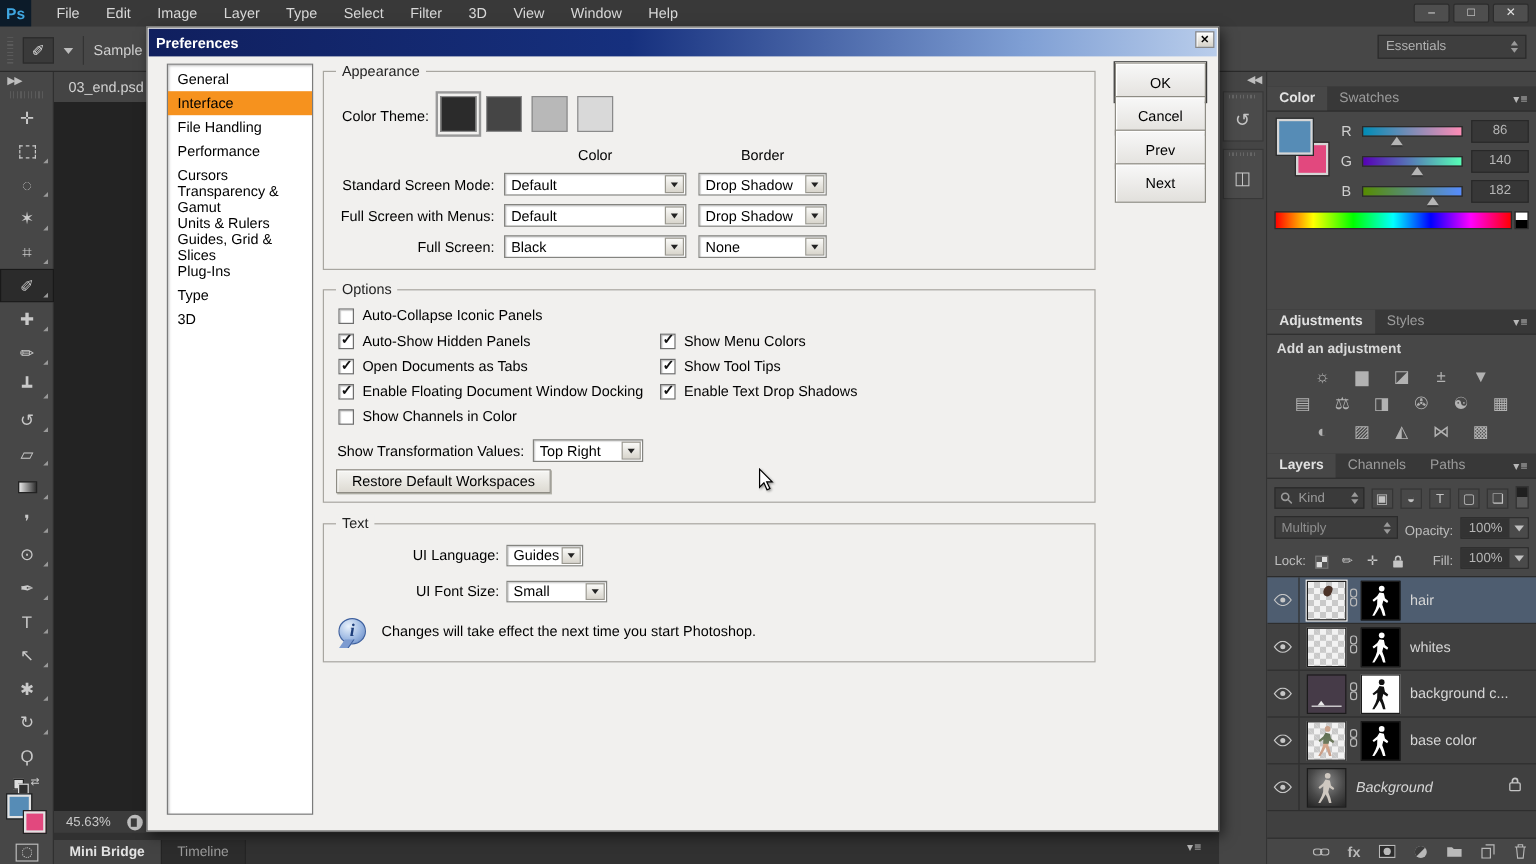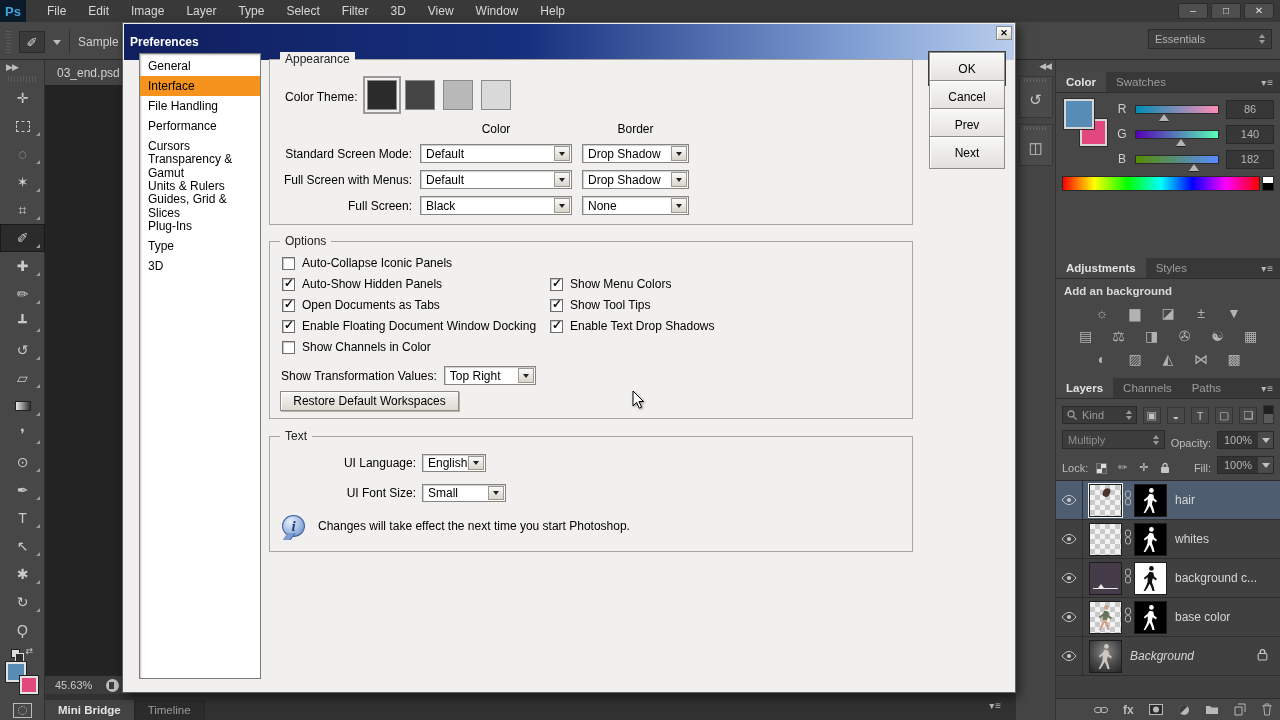--- a/index.html
+++ b/index.html
@@ -119,21 +119,21 @@
   .lm.inv{background:#fff;}
   .lname{margin-left:8px;font-size:12px;color:#d6d6d6;white-space:nowrap;}
   .lname.italic{font-style:italic;}
   .llock{margin-left:auto;margin-right:12px;}
   .lbottom{position:absolute;left:0;bottom:0;width:224px;height:22px;background:#474747;border-top:1px solid #2c2c2c;display:flex;align-items:center;gap:15px;padding-left:38px;}
   .lb-ico{color:#b9b9b9;display:grid;place-items:center;font-size:11px;}
   .fx{font-weight:bold;font-size:12px;color:#b9b9b9;}
 
   
   .dlg{position:absolute;left:122px;top:22px;width:894px;height:671px;background:#f1f0ee;border:1px solid #5f5f5f;box-shadow:3px 4px 10px rgba(0,0,0,.55);z-index:50;font-size:12px;color:#000;}
-  .dlg-title{position:absolute;left:1px;top:1px;right:1px;height:36px;background:linear-gradient(90deg,#101f5e 0%,#16307e 45%,#7f9fd4 82%,#b9cdeb 100%);color:#fff;font-weight:bold;font-size:12px;display:flex;align-items:center;padding-left:6px;}
+  .dlg-title{position:absolute;left:1px;top:1px;right:1px;height:23px;background:linear-gradient(90deg,#101f5e 0%,#16307e 45%,#7f9fd4 82%,#b9cdeb 100%);color:#fff;font-weight:bold;font-size:12px;display:flex;align-items:center;padding-left:6px;}
   .dlg-close{position:absolute;right:3px;top:3px;width:16px;height:14px;background:linear-gradient(#fdfdfd,#d5d2c8);border:1px solid #888;box-shadow:inset 1px 1px 0 #fff;color:#000;font-size:9px;font-weight:bold;display:grid;place-items:center;}
   .dlg-nav{position:absolute;left:16px;top:30px;width:122px;height:626px;background:#fff;border:1px solid #7b7b7b;box-shadow:inset 1px 1px 2px rgba(0,0,0,.25);padding-top:2px;}
   .nav-item{height:20px;display:flex;align-items:center;padding-left:8px;color:#000;}
   .nav-item.sel{background:#f6921e;}
   .dlg-btn{position:absolute;left:806px;width:76px;height:33px;background:linear-gradient(#f8f8f8,#e2e0dc);border:1px solid #8e8c84;box-shadow:inset 1px 1px 0 #fff;display:grid;place-items:center;font-size:12px;}
   .dlg-btn.default{box-shadow:inset 1px 1px 0 #fff,0 0 0 1px #3c3c3c;}
   .group{position:absolute;border:1px solid #a8a6a0;}
   .legend{position:absolute;top:-8px;left:10px;background:#f1f0ee;padding:0 5px;color:#222;}
   .combo{display:flex;height:19px;background:#fff;border:1px solid #848480;box-shadow:inset 1px 1px 1px rgba(0,0,0,.2);}
   .cb-text{flex:1;display:flex;align-items:center;padding-left:5px;white-space:nowrap;overflow:hidden;}
@@ -346,21 +346,21 @@
           <div class="spec-end"></div>
         </div>
       </div>
 
       <div class="adjpanel">
         <div class="ptabbar">
           <div class="ptab active">Adjustments</div>
           <div class="ptab">Styles</div>
           <span class="pmenu">▾≡</span>
         </div>
-        <div class="adj-head">Add an background</div>
+        <div class="adj-head">Add an adjustment</div>
         <div class="adj-row">
           <span class="adj-ico">☼</span>
           <span class="adj-ico">▆</span>
           <span class="adj-ico">◪</span>
           <span class="adj-ico">±</span>
           <span class="adj-ico">▼</span>
         </div>
         <div class="adj-row">
           <span class="adj-ico">▤</span>
           <span class="adj-ico">⚖</span>
@@ -729,21 +729,21 @@
           </div>
       </div>
       <div class="restore-btn">Restore Default Workspaces</div>
     </div>
 
     <div class="group" style="left:146px;top:413px;width:644px;height:116px">
       <span class="legend">Text</span>
       <div style="position:absolute;left:10px;top:17px;display:flex;align-items:center">
         <span class="rlabel" style="width:136px">UI Language:</span>
         <div class="combo" style="width:64px;height:18px;margin-left:6px">
-            <span class="cb-text">English</span>
+            <span class="cb-text">Guides</span>
             <span class="cb-btn">
               <i></i>
             </span>
           </div>
       </div>
       <div style="position:absolute;left:10px;top:47px;display:flex;align-items:center">
         <span class="rlabel" style="width:136px">UI Font Size:</span>
         <div class="combo" style="width:84px;height:18px;margin-left:6px">
             <span class="cb-text">Small</span>
             <span class="cb-btn">

